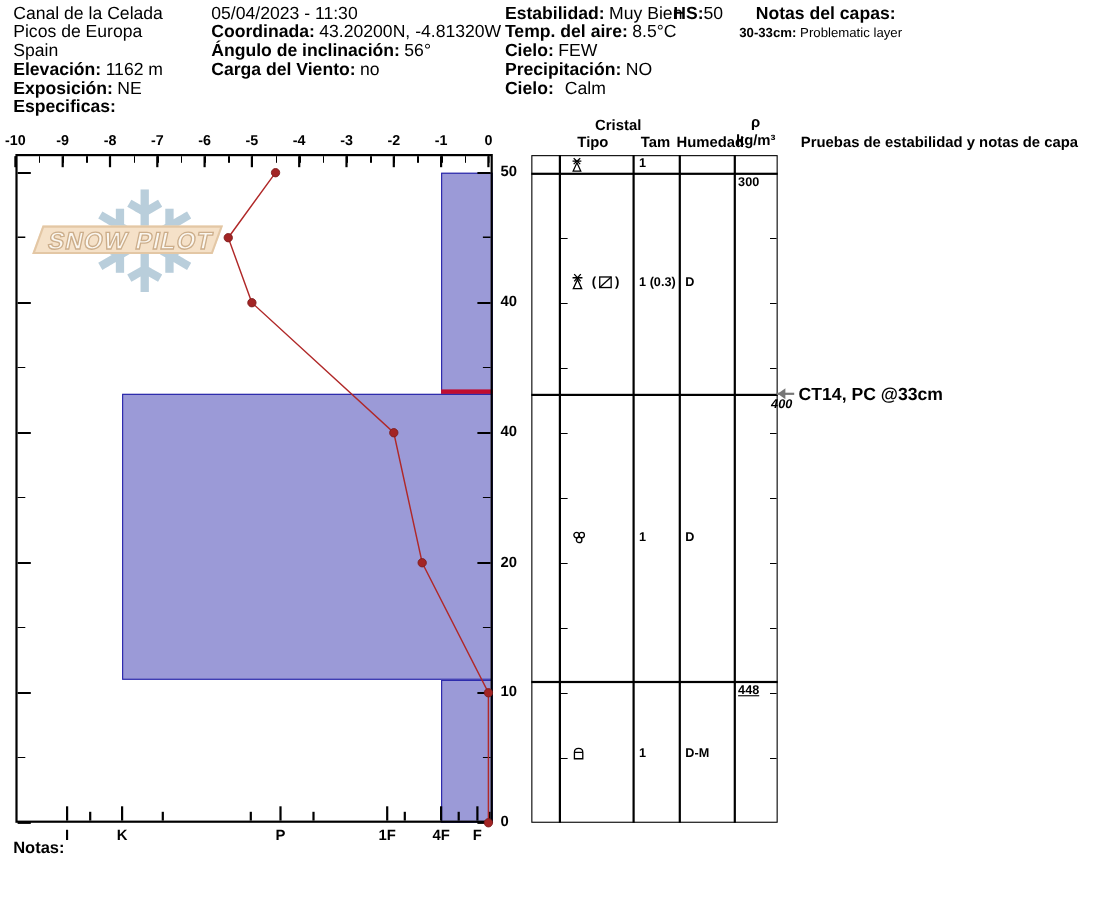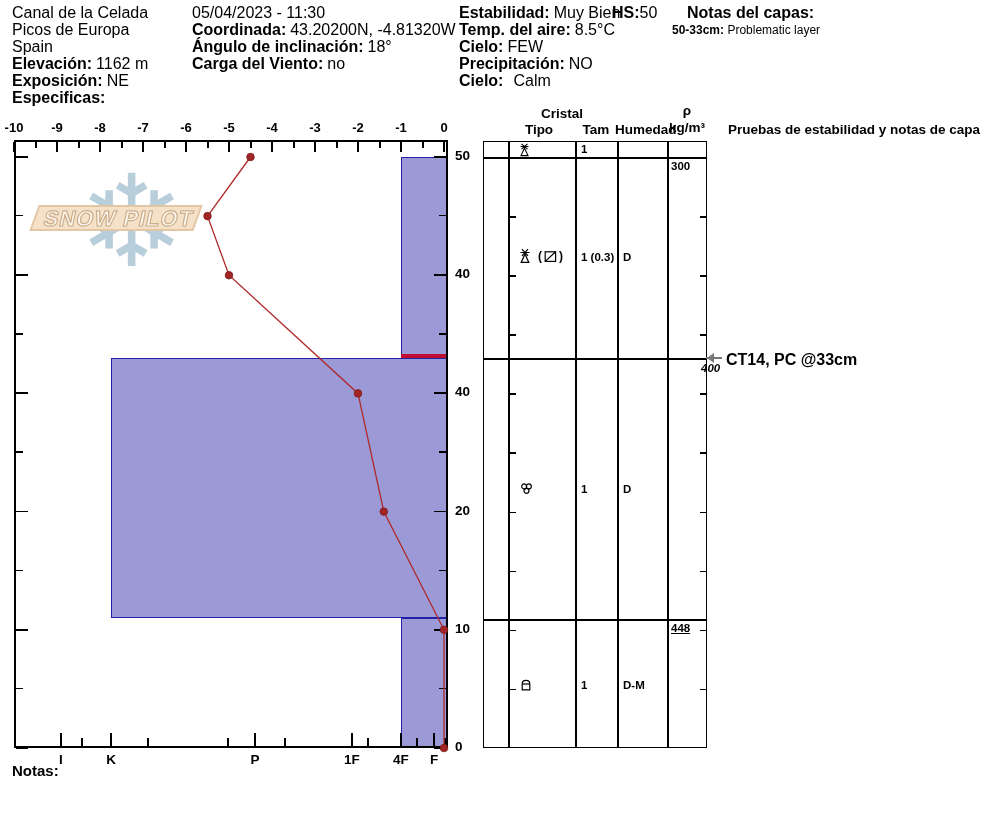--- a/index.html
+++ b/index.html
@@ -54,35 +54,35 @@
     <div class="hline">Picos de Europa</div>
     <div class="hline">Spain</div>
     <div class="hline"><b>Elevación:</b><span class="val">1162 m</span></div>
     <div class="hline"><b>Exposición:</b><span class="val">NE</span></div>
     <div class="hline"><b>Especificas:</b></div>
   </div>
 
   <div class="abs" style="left:192px;top:4px;">
     <div class="hline">05/04/2023 - 11:30</div>
     <div class="hline"><b>Coordinada:</b><span class="val">43.20200N, -4.81320W</span></div>
-    <div class="hline"><b>Ángulo de inclinación:</b><span class="val">18°</span></div>
+    <div class="hline"><b>Ángulo de inclinación:</b><span class="val">56°</span></div>
     <div class="hline"><b>Carga del Viento:</b><span class="val">no</span></div>
   </div>
 
   <div class="abs" style="left:444px;top:4px;margin-left:15px;">
     <div class="hline"><b>Estabilidad:</b><span class="val">Muy Bien</span></div>
     <div class="hline"><b>Temp. del aire:</b><span class="val">8.5°C</span></div>
     <div class="hline"><b>Cielo:</b><span class="val">FEW</span></div>
     <div class="hline"><b>Precipitación:</b><span class="val">NO</span></div>
     <div class="hline"><b>Cielo:</b><span class="val" style="margin-left:10px;">Calm</span></div>
   </div>
 
   <div class="abs hline" style="left:612px;top:4px;"><b>HS:</b><span>50</span></div>
   <div class="abs hline" style="left:687px;top:4px;"><b>Notas del capas:</b></div>
-  <div class="abs small-note" style="left:672px;top:23px;"><b>50-33cm:</b> <span>Problematic layer</span></div>
+  <div class="abs small-note" style="left:672px;top:23px;"><b>30-33cm:</b> <span>Problematic layer</span></div>
 
   <div class="abs" id="logo-flake">❄</div>
   <div class="abs" id="logo-band"></div>
   <div class="abs" id="logo-text">SNOW PILOT</div>
 
   <div class="abs tickstrip-v10" style="left:16px;top:156px;height:593px;"></div>
   <div class="abs tickstrip-v5" style="left:16px;top:215px;height:476px;"></div>
   <div class="abs tickstrip-v10" style="left:434px;top:156px;height:593px;"></div>
   <div class="abs tickstrip-v5" style="left:439px;top:215px;height:476px;"></div>
   <div class="abs" id="temp-minor-ticks"></div>

